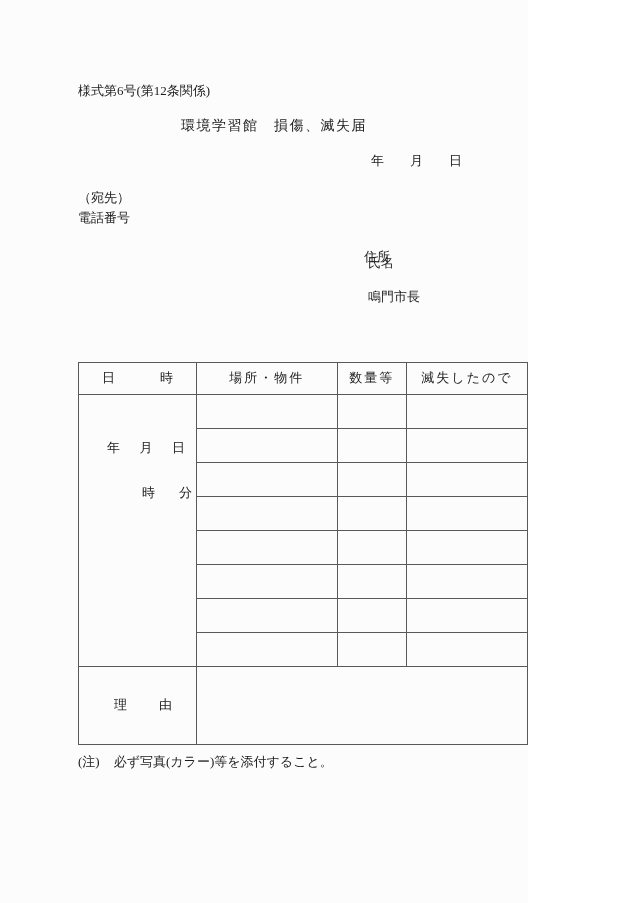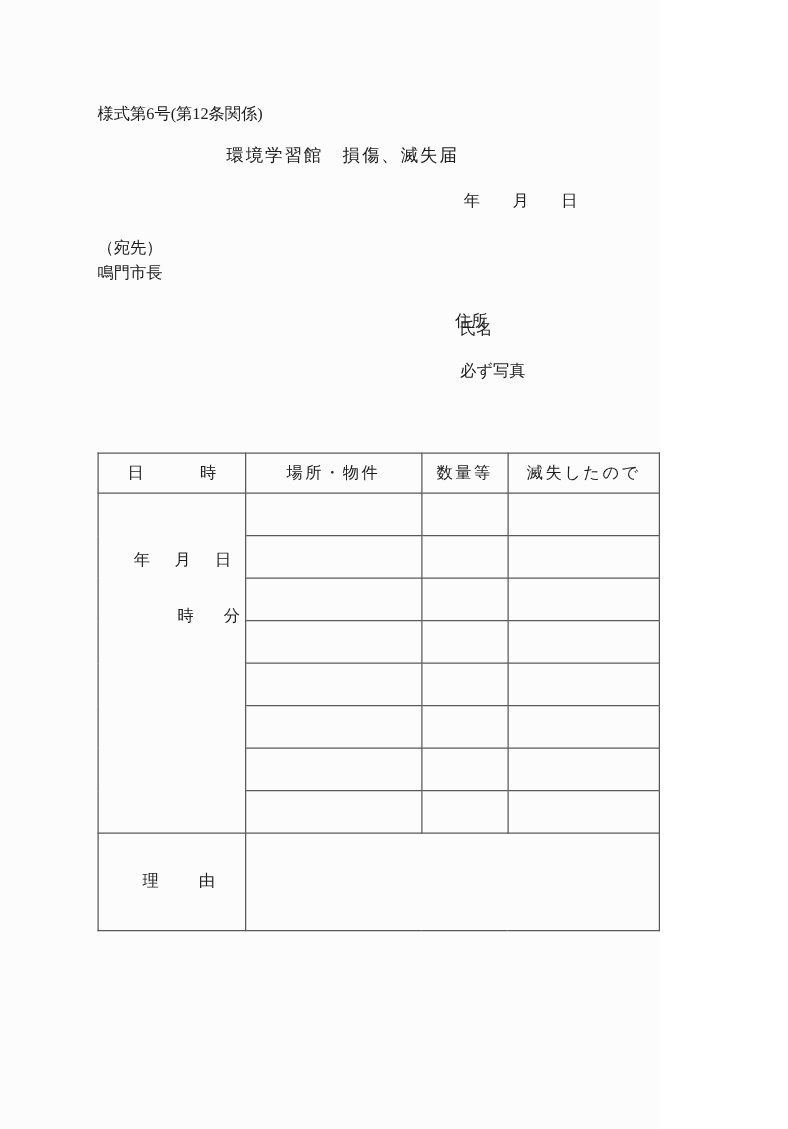--- a/index.html
+++ b/index.html
@@ -52,25 +52,25 @@
 
 <div class="page">
 
   <div class="abs form-no">様式第6号(第12条関係)</div>
 
   <div class="abs doc-title">環境学習館　損傷、滅失届</div>
 
   <div class="abs date-line">年　　月　　日</div>
 
   <div class="abs addr-label">（宛先）</div>
-  <div class="abs addr-name">鳴門市長</div>
+  <div class="abs addr-name">電話番号</div>
 
   <div class="abs ap-address">住所</div>
   <div class="abs ap-name">氏名</div>
-  <div class="abs ap-phone">必ず写真</div>
+  <div class="abs ap-phone">鳴門市長</div>
 
 
   <table class="report">
     <colgroup>
       <col style="width:120px">
       <col style="width:150px">
       <col style="width:74px">
       <col style="width:130px">
     </colgroup>
     <tbody>
@@ -143,14 +143,17 @@
         <div class="reason-wrap">
           <span>理</span>
           <span>由</span>
         </div>
       </td>
       <td colspan="3"></td>
     </tr>
   </tbody>
     </table>
 
+  <div class="abs note">
+    <span>(注)</span><span class="note-text">必ず写真(カラー)等を添付すること。</span>
+  </div>
 
 </div>
 
 </body></html>

